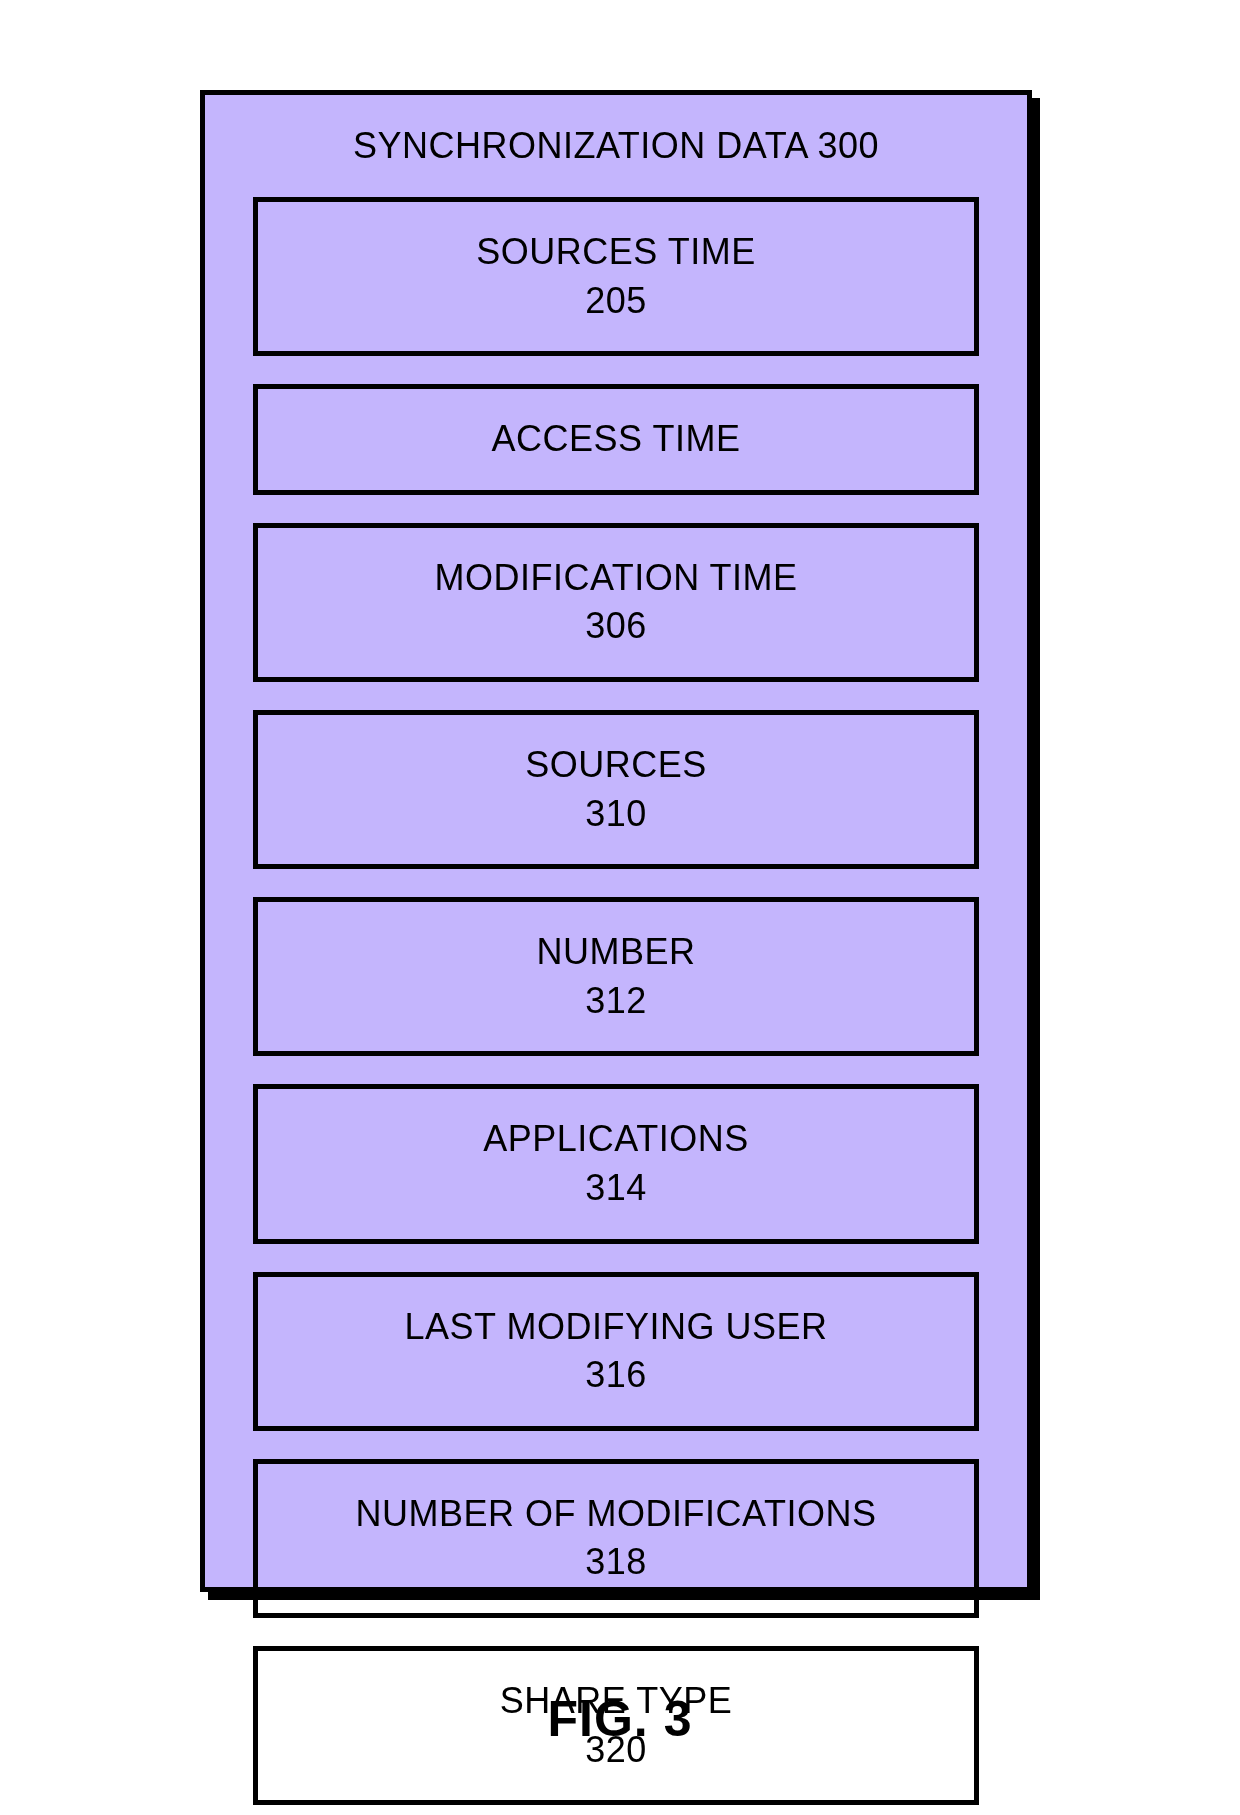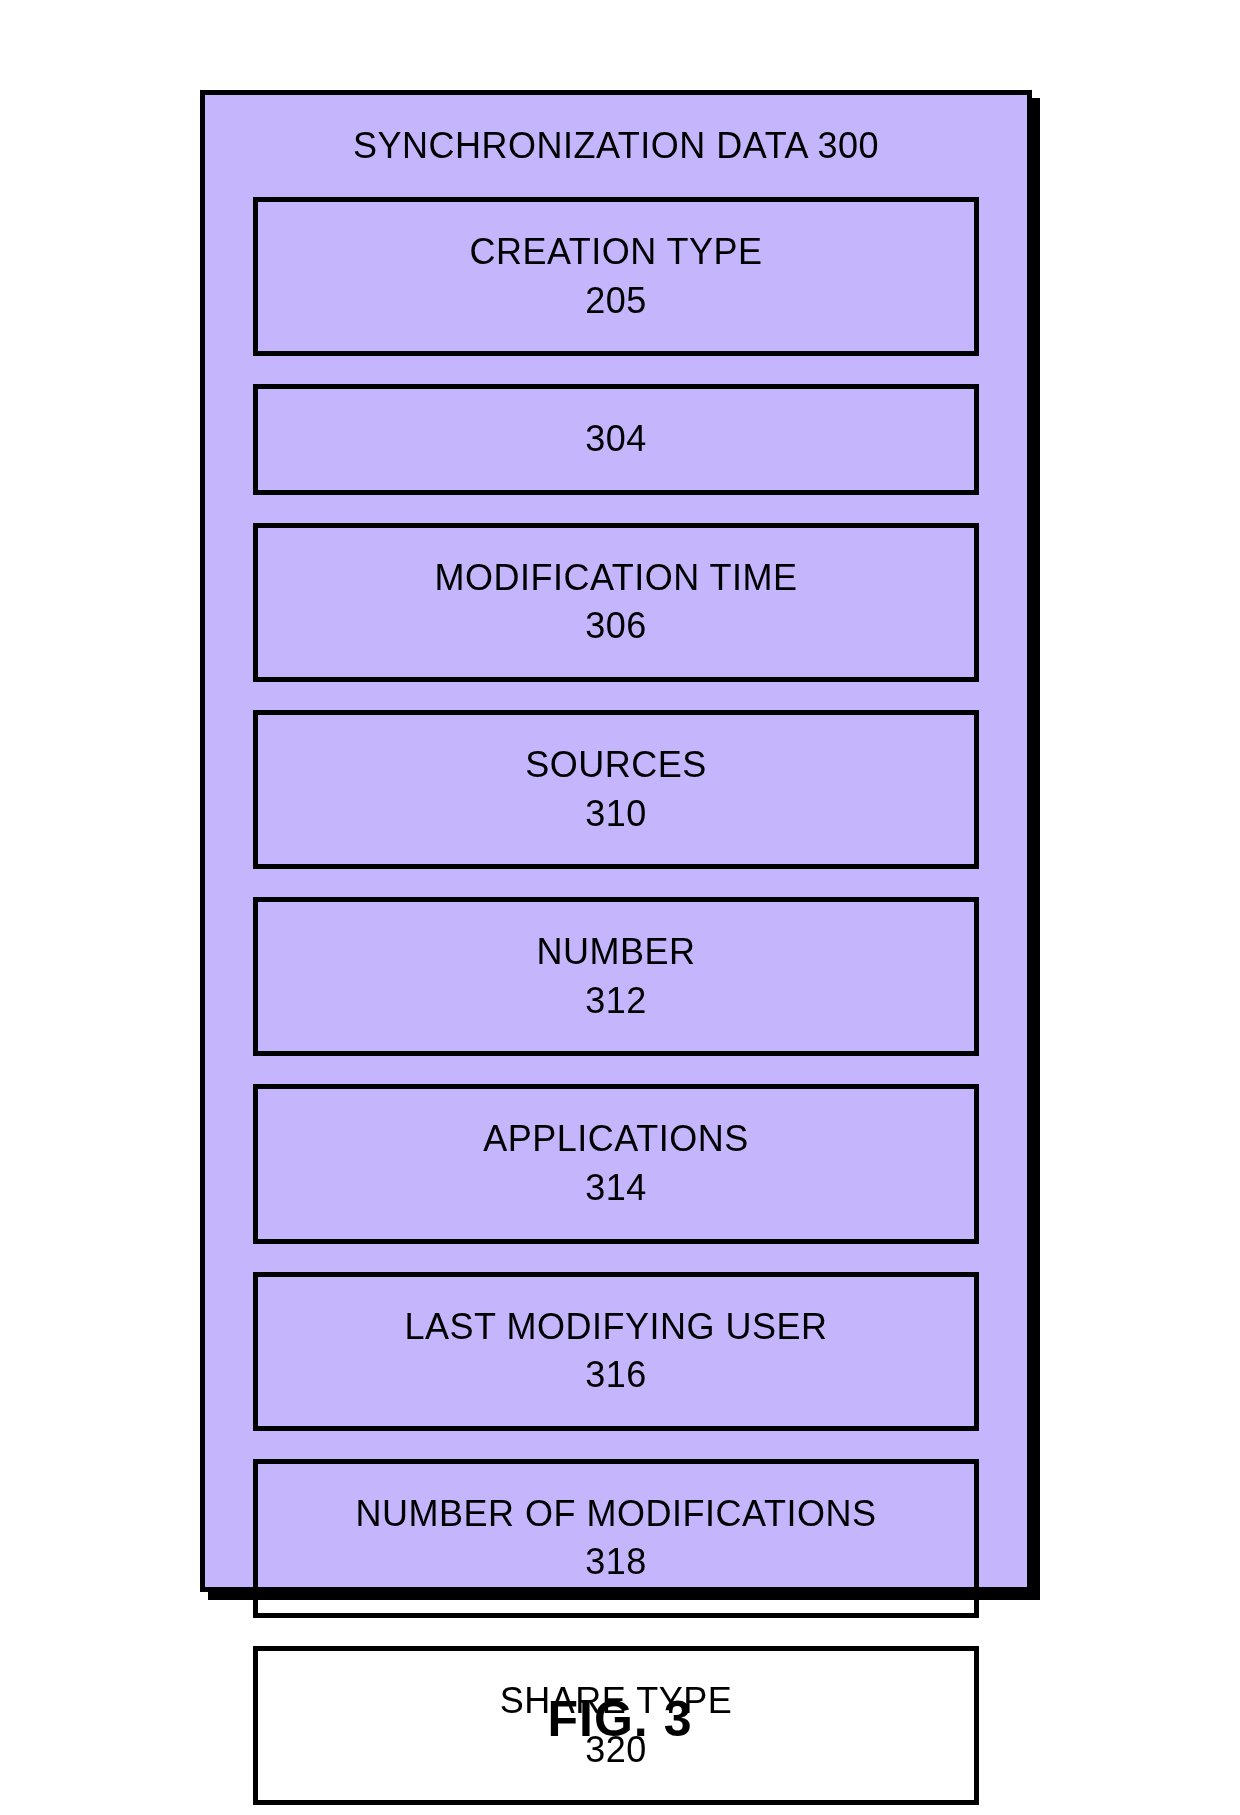--- a/index.html
+++ b/index.html
@@ -80,26 +80,26 @@
   </style>
 </head>
 <body>
 
 <div class="outer-container">
   <div class="shadow"></div>
   <div class="main-box">
     <div class="title">SYNCHRONIZATION DATA 300</div>
 
     <div class="item-box">
-      <div class="item-label">CREATION TYPE</div>
+      <div class="item-label">SOURCES TIME</div>
       <div class="item-ref">205</div>
     </div>
 
     <div class="item-box">
-      <div class="item-ref">304</div>
+      <div class="item-label">ACCESS TIME</div>
     </div>
 
     <div class="item-box">
       <div class="item-label">MODIFICATION TIME</div>
       <div class="item-ref">306</div>
     </div>
 
     <div class="item-box">
       <div class="item-label">SOURCES</div>
       <div class="item-ref">310</div>

